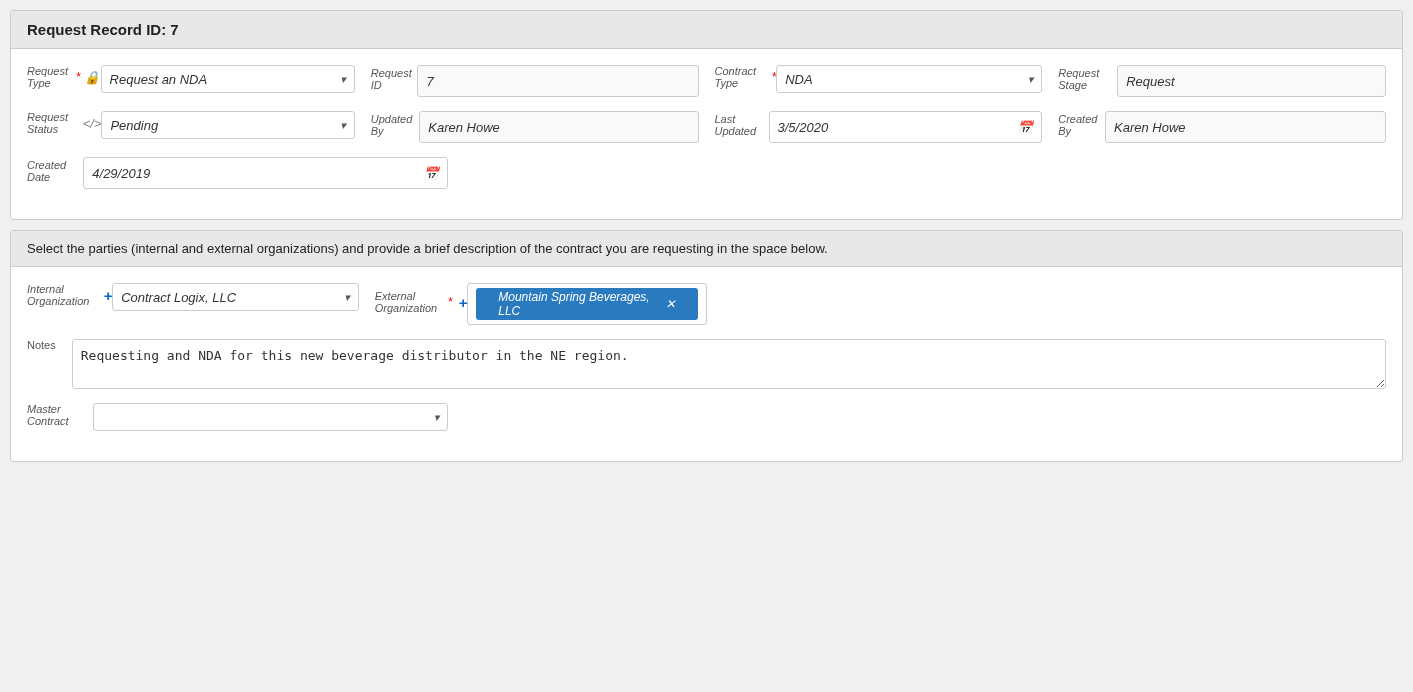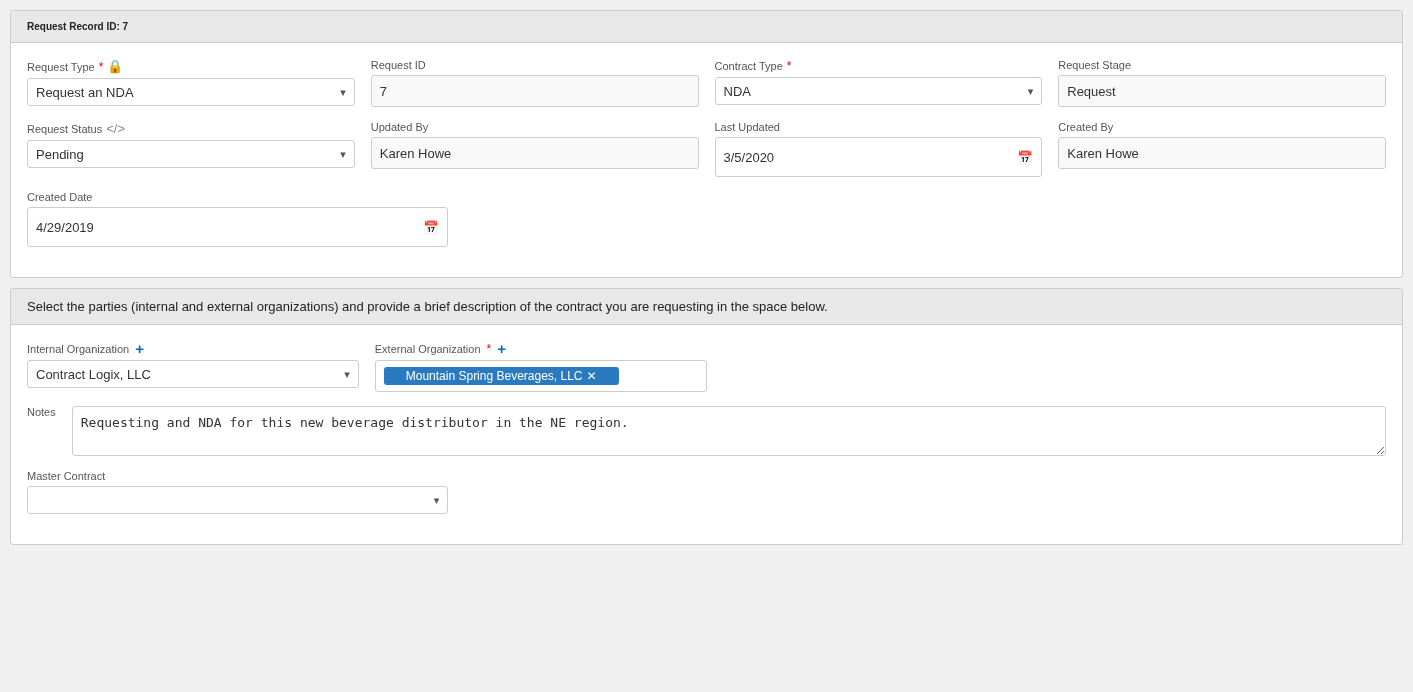--- a/index.html
+++ b/index.html
@@ -18,38 +18,38 @@
     .card {
       background: #fff;
       border: 1px solid #ccc;
       border-radius: 3px;
       margin-bottom: 10px;
     }
     .card-header {
       background: #e8e8e8;
       padding: 10px 16px;
       border-bottom: 1px solid #ccc;
-      font-size: 10px;
+      font-size: 15px;
       font-weight: bold;
       color: #222;
     }
     .card-body {
       padding: 16px;
     }
     .form-row {
       display: flex;
       gap: 16px;
       margin-bottom: 14px;
       align-items: flex-start;
     }
     .form-group {
       display: flex;
-      flex-direction: column;
       flex: 1;
       min-width: 0;
+      font-style: italic;
     }
     .form-label {
       font-size: 11px;
       color: #555;
       margin-bottom: 4px;
       display: flex;
       align-items: center;
       gap: 4px;
     }
     .required-star {
@@ -95,21 +95,21 @@
     .form-control-date {
       display: flex;
       align-items: center;
       border: 1px solid #ccc;
       border-radius: 3px;
       padding: 0 8px;
       font-size: 13px;
       color: #333;
       background: #fff;
       width: 100%;
-      height: 40px;
+      height: 32px;
       justify-content: space-between;
     }
     .calendar-icon {
       color: #555;
       font-size: 13px;
     }
     .read-only-field {
       border: 1px solid #ccc;
       border-radius: 3px;
       padding: 6px 8px;

